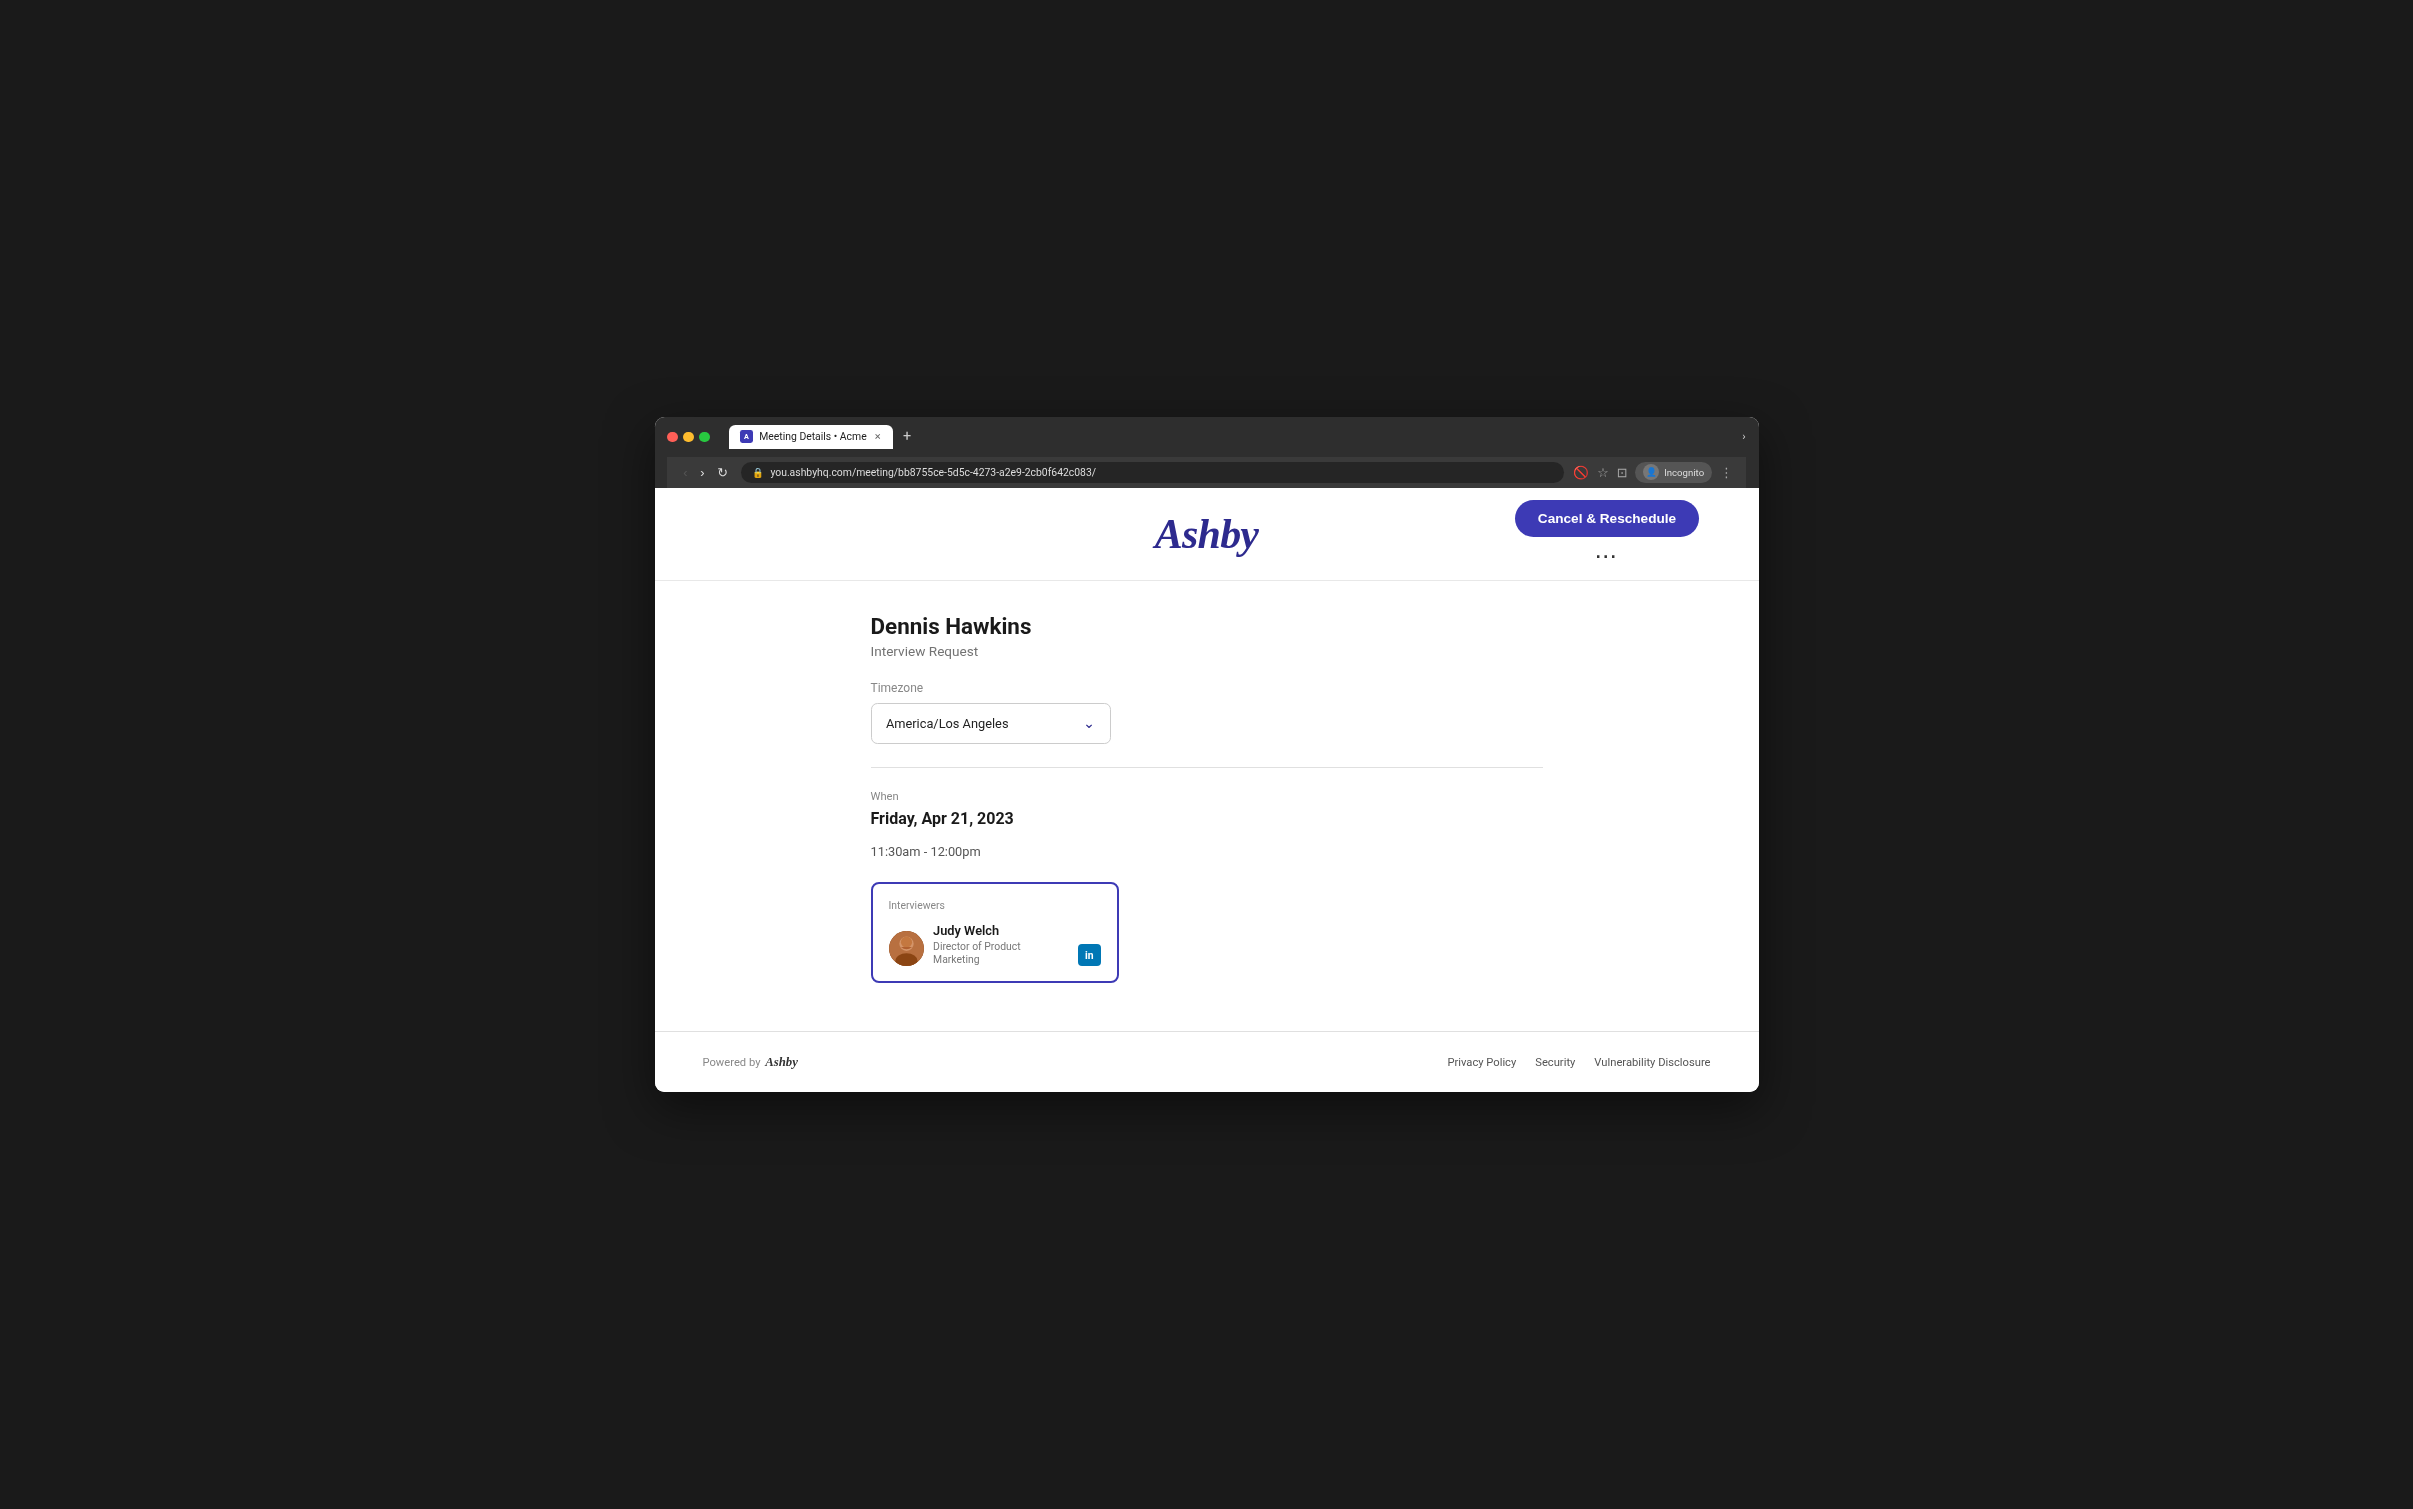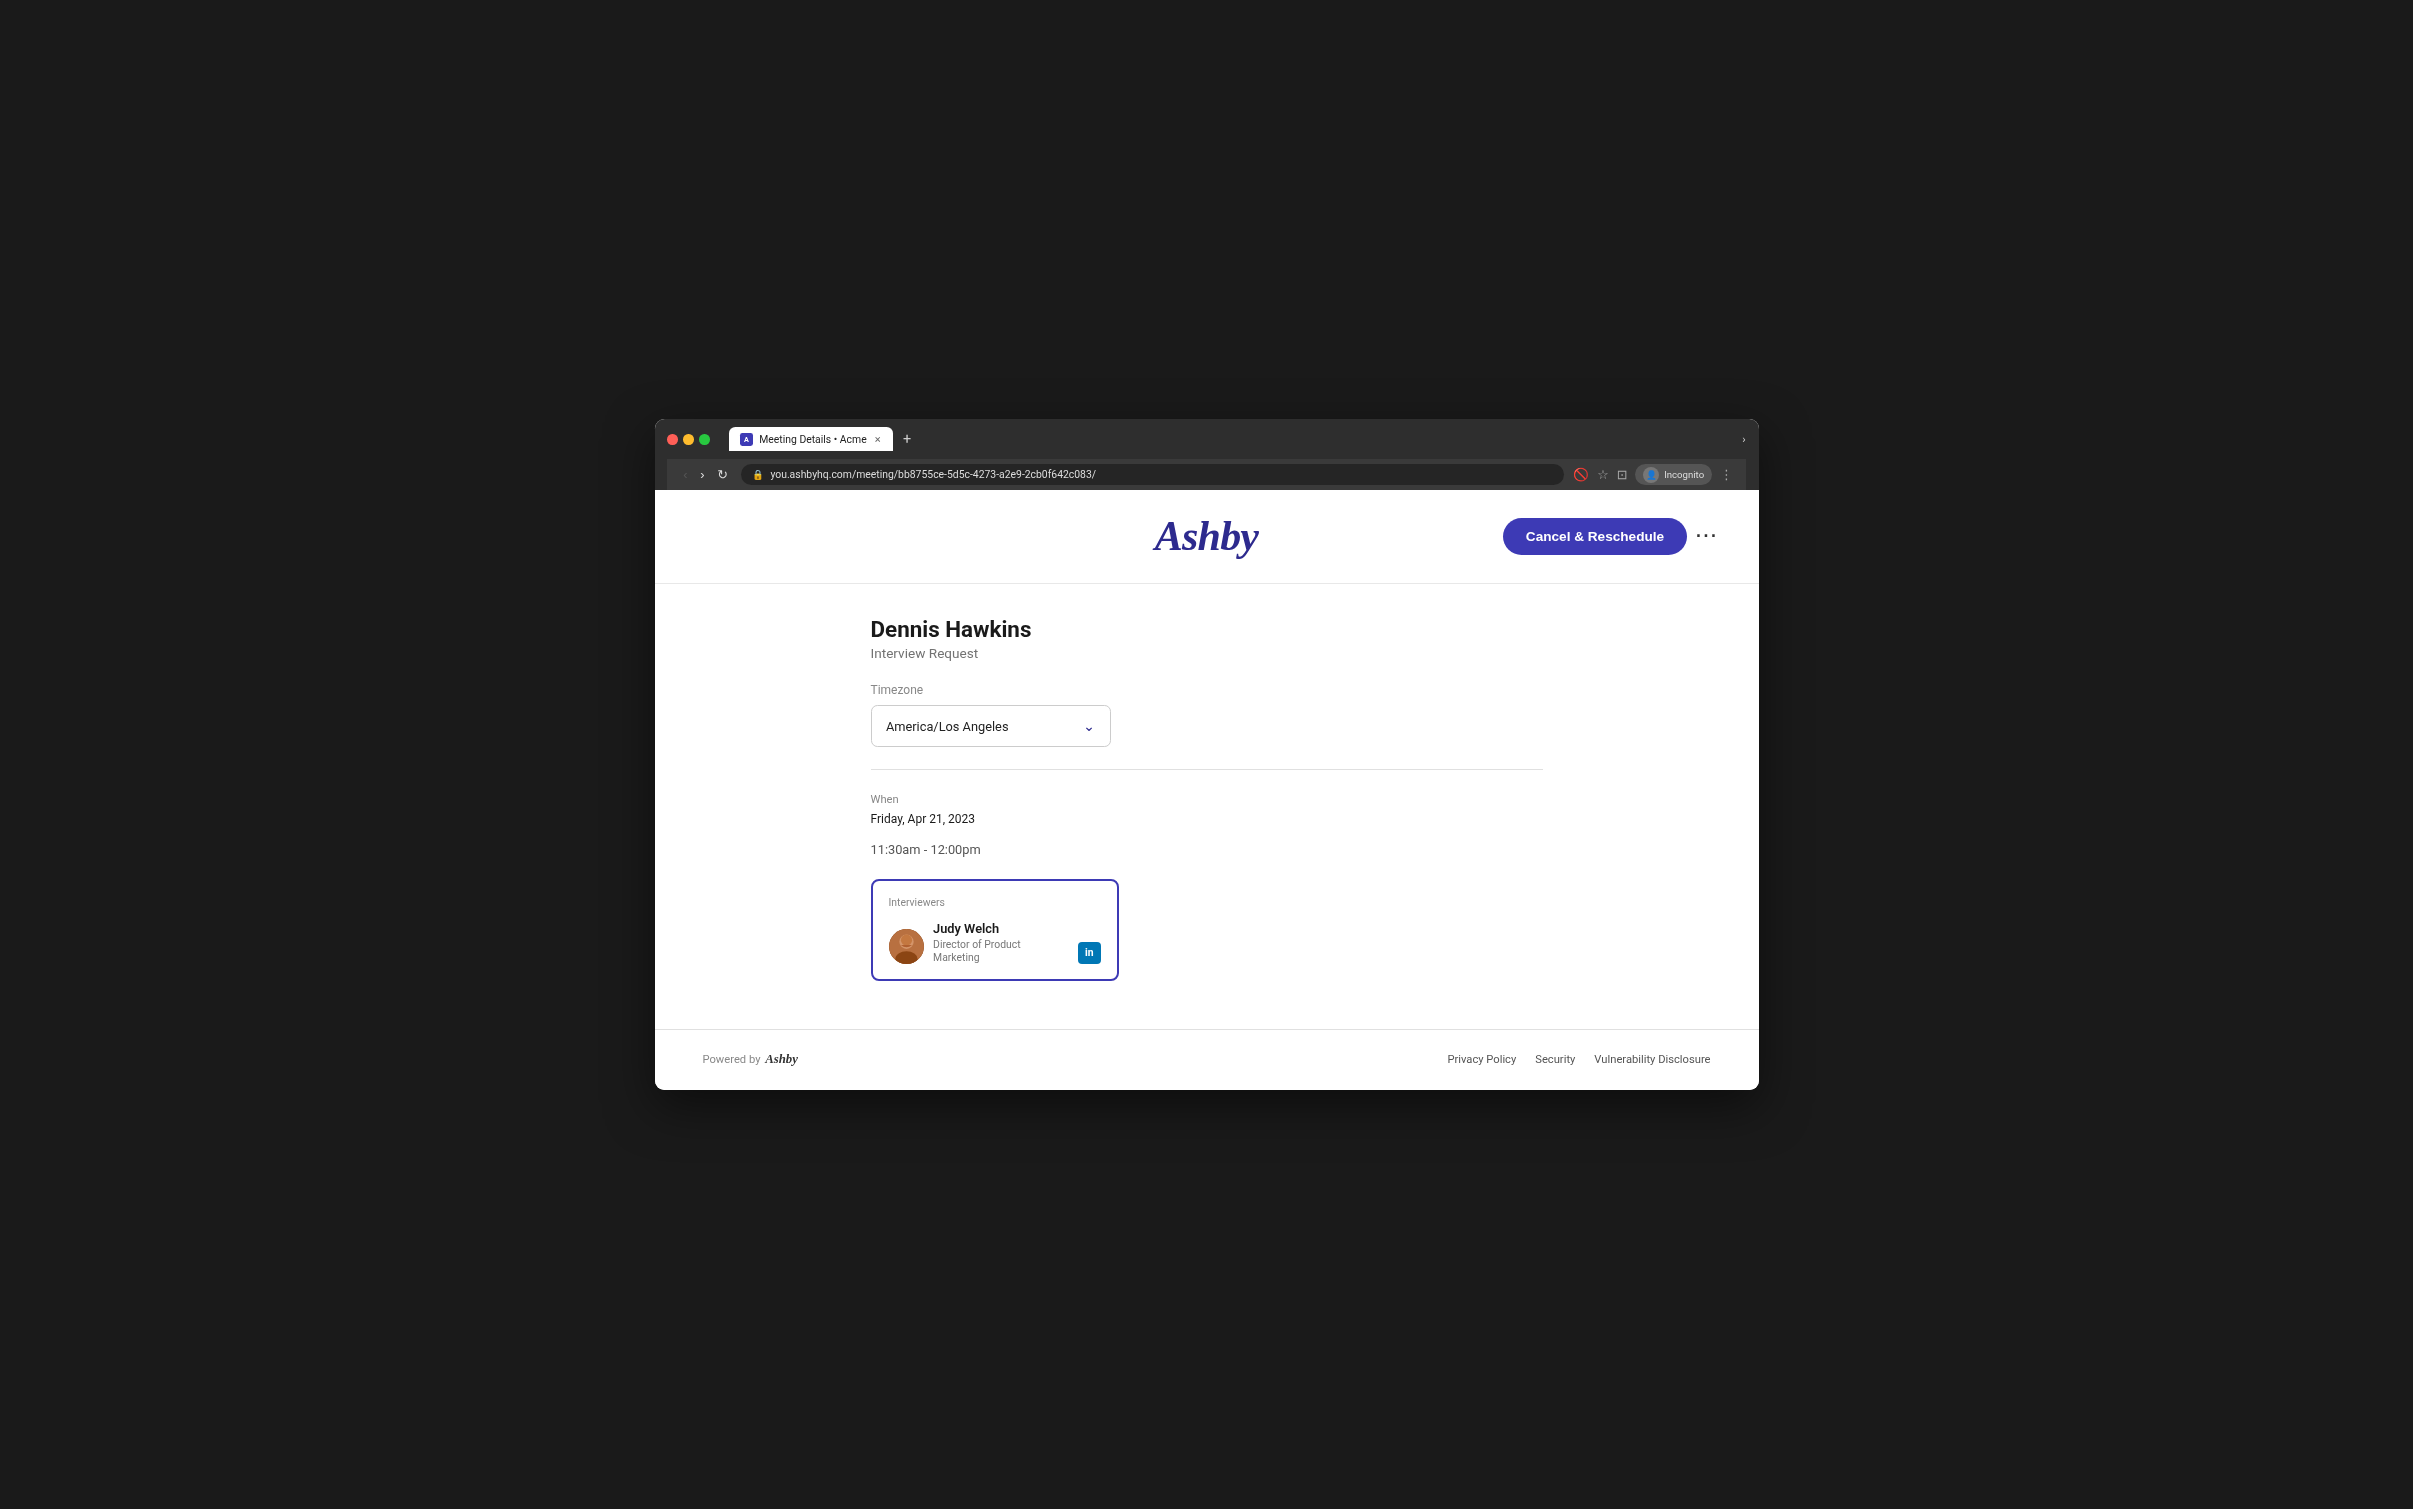--- a/index.html
+++ b/index.html
@@ -216,24 +216,25 @@
       font-family: Georgia, 'Times New Roman', serif;
       font-size: 42px;
       font-weight: bold;
       color: #2d2a8e;
       letter-spacing: -0.8px;
       font-style: italic;
     }
 
     .header-actions {
       position: absolute;
-      right: 40px;
+      right: 60px;
       display: flex;
       align-items: center;
       gap: 9.6px;
+      flex-direction: column;
     }
 
     .cancel-reschedule-btn {
       background: #3d3ab5;
       color: #fff;
       border: none;
       border-radius: 24px;
       padding: 11.2px 22.4px;
       font-size: 13.6px;
       font-weight: 600;
@@ -337,22 +338,22 @@
     }
 
     
     .when-label {
       font-size: 11.2px;
       color: #888;
       margin-bottom: 6.4px;
     }
 
     .meeting-date {
-      font-size: 12px;
-      font-weight: 400;
+      font-size: 16px;
+      font-weight: 700;
       color: #1a1a1a;
       margin-bottom: 16px;
     }
 
     .meeting-time {
       font-size: 12.8px;
       color: #555;
       margin-bottom: 16px;
     }
 

